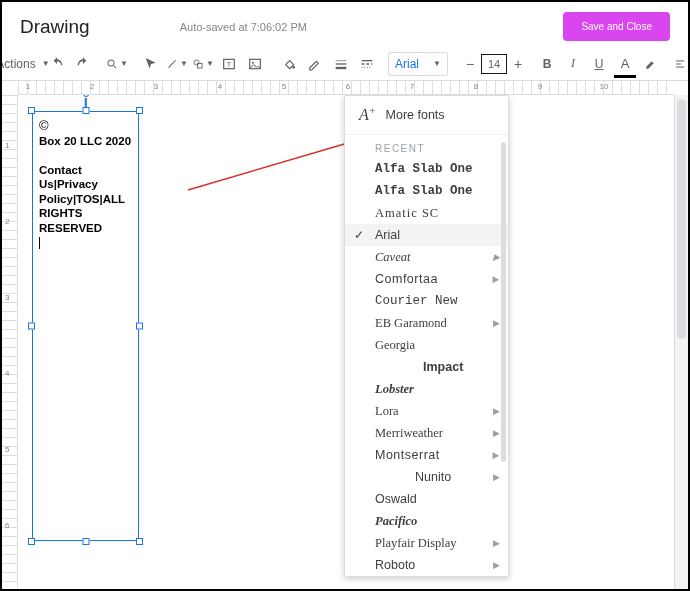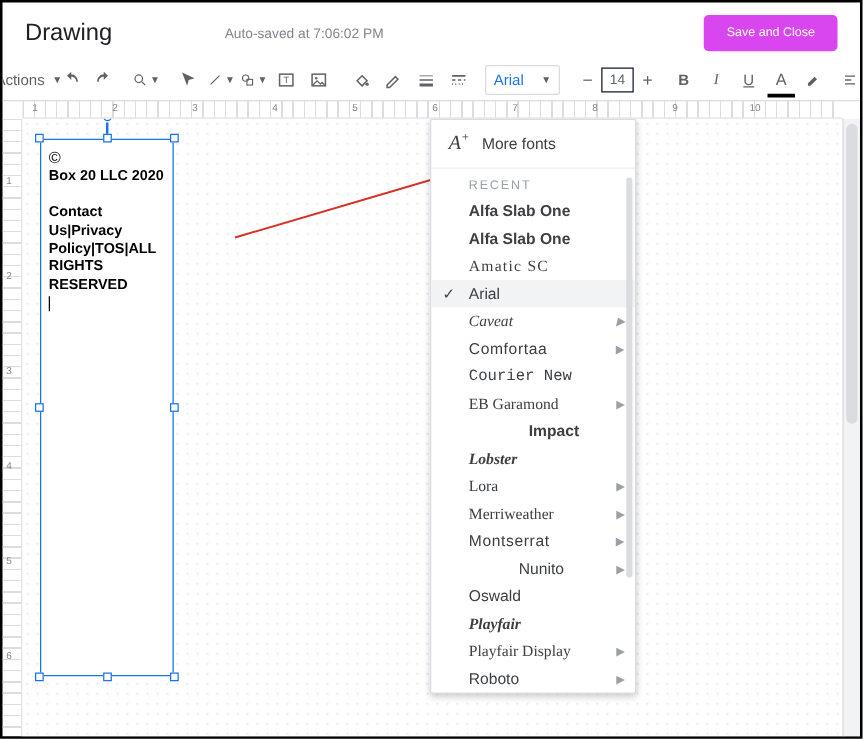--- a/index.html
+++ b/index.html
@@ -87,21 +87,21 @@
                      font-size:12.5px; color:#3c4043; height:22px; cursor:pointer; position:relative;}
   .font-menu .item.selected { background:#f1f3f4; }
   .font-menu .item .check { position:absolute; left:9px; font-size:12px; color:#3c4043;}
   .font-menu .item .sub { position:absolute; right:8px; font-size:9px; color:#9aa0a6;}
   .font-menu .scroll { position:absolute; top:40px; right:2px; bottom:6px; width:5px;
                        background:transparent;}
   .font-menu .scroll .th { position:absolute; top:6px; left:0; right:0; height:320px;
                            background:#dadce0; border-radius:3px;}
 
   
-  .ff-alfa { font-family: Liberation Sans, sans-serif; font-weight: 900; text-align: center; }
+  .ff-alfa { font-family: Liberation Mono, monospace; font-weight: 900; text-align: center; }
   .ff-amatic { font-family: cursive; font-size:10px; letter-spacing:1px; color:#9aa0a6;}
   .ff-caveat { font-family: cursive; font-style: italic; font-size:11px;}
   .ff-comfortaa { font-family: "Trebuchet MS", sans-serif; letter-spacing:0.5px;}
   .ff-comic { font-family: "Comic Sans MS", cursive; font-size:11px;}
   .ff-courier { font-family: "Courier New", monospace; font-size:10.5px;}
   .ff-eb { font-family: Georgia, serif; font-size:11px;}
   .ff-georgia { font-family: Georgia, serif; }
   .ff-impact { font-family: Impact, "Arial Black", sans-serif; font-weight:700;margin-left:48px;}
   .ff-lobster { font-family: cursive; font-weight:700; font-style:italic;text-align:center;}
   .ff-lora { font-family: Georgia, serif;}
@@ -314,20 +314,23 @@
             <span>Comfortaa</span>
             <span class="sub">▶</span>
           </div>
           <div class="item ff-courier">
             <span>Courier New</span>
           </div>
           <div class="item ff-eb">
             <span>EB Garamond</span>
             <span class="sub">▶</span>
           </div>
+          <div class="item ff-georgia">
+            <span>Georgia</span>
+          </div>
           <div class="item ff-impact">
             <span>Impact</span>
           </div>
           <div class="item ff-lobster">
             <span>Lobster</span>
           </div>
           <div class="item ff-lora">
             <span>Lora</span>
             <span class="sub">▶</span>
           </div>
@@ -340,21 +343,21 @@
             <span class="sub">▶</span>
           </div>
           <div class="item ff-nunito">
             <span>Nunito</span>
             <span class="sub">▶</span>
           </div>
           <div class="item ff-oswald">
             <span>Oswald</span>
           </div>
           <div class="item ff-pacifico">
-            <span>Playfair</span>
+            <span>Pacifico</span>
           </div>
           <div class="item ff-playfair">
             <span>Playfair Display</span>
             <span class="sub">▶</span>
           </div>
           <div class="item ff-roboto">
             <span>Roboto</span>
             <span class="sub">▶</span>
           </div>
         </div>

